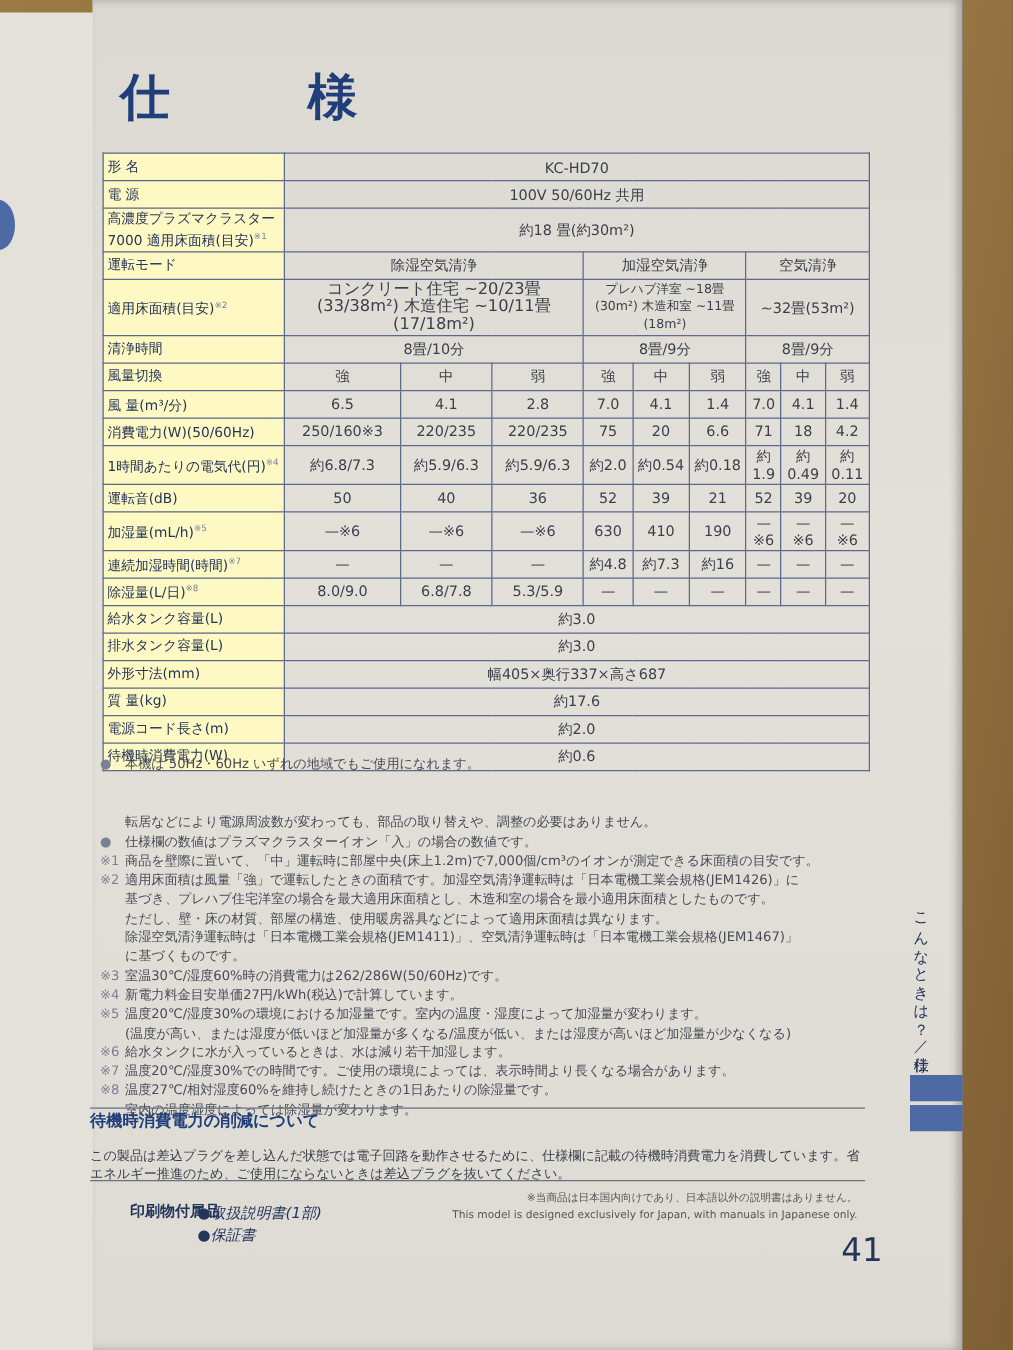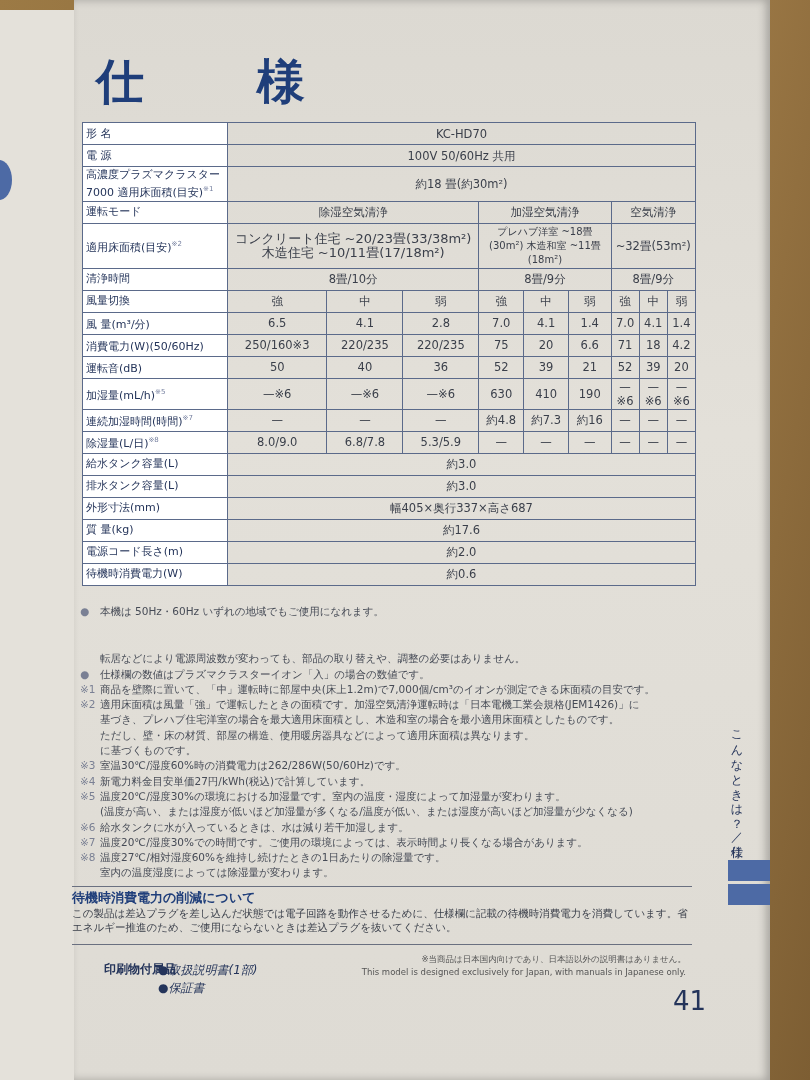--- a/index.html
+++ b/index.html
@@ -1,31 +1,31 @@
 <!DOCTYPE html>
 <html><head>
 <meta charset="utf-8">
 <style>
   html,body{margin:0;padding:0;}
   body{width:810px;height:1080px;position:relative;overflow:hidden;background:#8a6a3c;font-family:"DejaVu Sans",sans-serif;color:#3a3f4a;}
   .wood{position:absolute;inset:0;background:linear-gradient(100deg,#9c7a45 0%,#8b6a3a 40%,#a07c48 70%,#7d5e33 100%);}
   .left-page{position:absolute;left:0;top:10px;width:78px;height:1080px;background:#e4e1da;border-right:2px solid #c9c5bc;}
   .left-tab{position:absolute;left:-14px;top:150px;width:26px;height:40px;border-radius:50%;background:#4d6aa5;}
   .page{position:absolute;left:74px;top:0;width:696px;height:1080px;background:linear-gradient(180deg,#dcd9d2 0%,#e3e0d9 40%,#dedbd4 100%);box-shadow:-4px 0 8px rgba(0,0,0,.25) inset;}
-  .title{position:absolute;left:96px;top:50px;font-size:48px;font-weight:bold;color:#1f3e7a;letter-spacing:48px;}
+  .title{position:absolute;left:96px;top:50px;font-size:40px;font-weight:bold;color:#1f3e7a;letter-spacing:48px;}
   table.spec{position:absolute;left:82px;top:122px;width:614px;border-collapse:collapse;font-size:11.5px;}
   table.spec td{border:1px solid #5b6a8a;padding:1px 3px;text-align:center;height:19px;line-height:14px;}
-  table.spec td.lbl{background:#ffffff;color:#24345a;text-align:left;width:138px;font-size:11px;}
+  table.spec td.lbl{background:#fef9c3;color:#24345a;text-align:left;width:138px;font-size:11px;}
   table.spec sup{font-size:7px;color:#7680a0;}
   .notes{position:absolute;left:80px;top:604px;width:610px;font-size:10.5px;line-height:15.3px;color:#464b56;}
   .notes .row{display:flex;}
   .notes .mk{width:20px;flex:none;color:#7a8094;}
   .notes .indent{padding-left:20px;margin-top:32px;}
   .standby{position:absolute;left:72px;top:886px;width:620px;border-top:1px solid #6a7080;padding-top:4px;font-size:10.5px;line-height:14px;}
-  .standby h3{margin:0 0 1px;font-size:13px;color:#1f3e7a;}
+  .standby h3{margin:0 0 13px;font-size:13px;color:#1f3e7a;}
   .printed{position:absolute;left:72px;top:944px;width:620px;border-top:1px solid #6a7080;padding-top:10px;font-size:12px;}
   .printed .lbl{position:absolute;left:0;top:16px;font-weight:bold;color:#24345a;padding-left:32px;}
   .printed .items{position:absolute;left:86px;top:16px;line-height:18px;color:#24345a;font-style:italic;}
   .printed .jp-note{position:absolute;right:6px;top:8px;font-size:8.5px;text-align:right;line-height:13px;color:#555;}
   .side-label{position:absolute;left:728px;top:722px;writing-mode:vertical-rl;font-size:12px;color:#24345a;letter-spacing:1px;}
   .side-tab{position:absolute;left:728px;top:860px;width:42px;height:46px;}
   .side-tab div{height:21px;background:#4d6aa5;margin-bottom:3px;}
   .pagenum{position:absolute;left:673px;top:986px;font-size:26px;color:#24345a;}
 </style>
 </head>
@@ -104,20 +104,32 @@
         <td>220/235</td>
         <td>220/235</td>
         <td>75</td>
         <td>20</td>
         <td>6.6</td>
         <td>71</td>
         <td>18</td>
         <td>4.2</td>
       </tr>
       <tr>
+        <td class="lbl"><span>1時間あたりの電気代(円)</span><sup>※4</sup></td>
+        <td>約6.8/7.3</td>
+        <td>約5.9/6.3</td>
+        <td>約5.9/6.3</td>
+        <td>約2.0</td>
+        <td>約0.54</td>
+        <td>約0.18</td>
+        <td>約1.9</td>
+        <td>約0.49</td>
+        <td>約0.11</td>
+      </tr>
+      <tr>
         <td class="lbl"><span>運転音(dB)</span><sup></sup></td>
         <td>50</td>
         <td>40</td>
         <td>36</td>
         <td>52</td>
         <td>39</td>
         <td>21</td>
         <td>52</td>
         <td>39</td>
         <td>20</td>
@@ -209,20 +221,21 @@
       <div class="row">
         <span class="mk"></span>
         <span>基づき、プレハブ住宅洋室の場合を最大適用床面積とし、木造和室の場合を最小適用床面積としたものです。</span>
       </div>
       <div class="row">
         <span class="mk"></span>
         <span>ただし、壁・床の材質、部屋の構造、使用暖房器具などによって適用床面積は異なります。</span>
       </div>
       <div class="row">
         <span class="mk"></span>
+        <span>除湿空気清浄運転時は「日本電機工業会規格(JEM1411)」、空気清浄運転時は「日本電機工業会規格(JEM1467)」</span>
       </div>
       <div class="row">
         <span class="mk"></span>
         <span>に基づくものです。</span>
       </div>
       <div class="row">
         <span class="mk">※3</span>
         <span>室温30℃/湿度60%時の消費電力は262/286W(50/60Hz)です。</span>
       </div>
       <div class="row">

